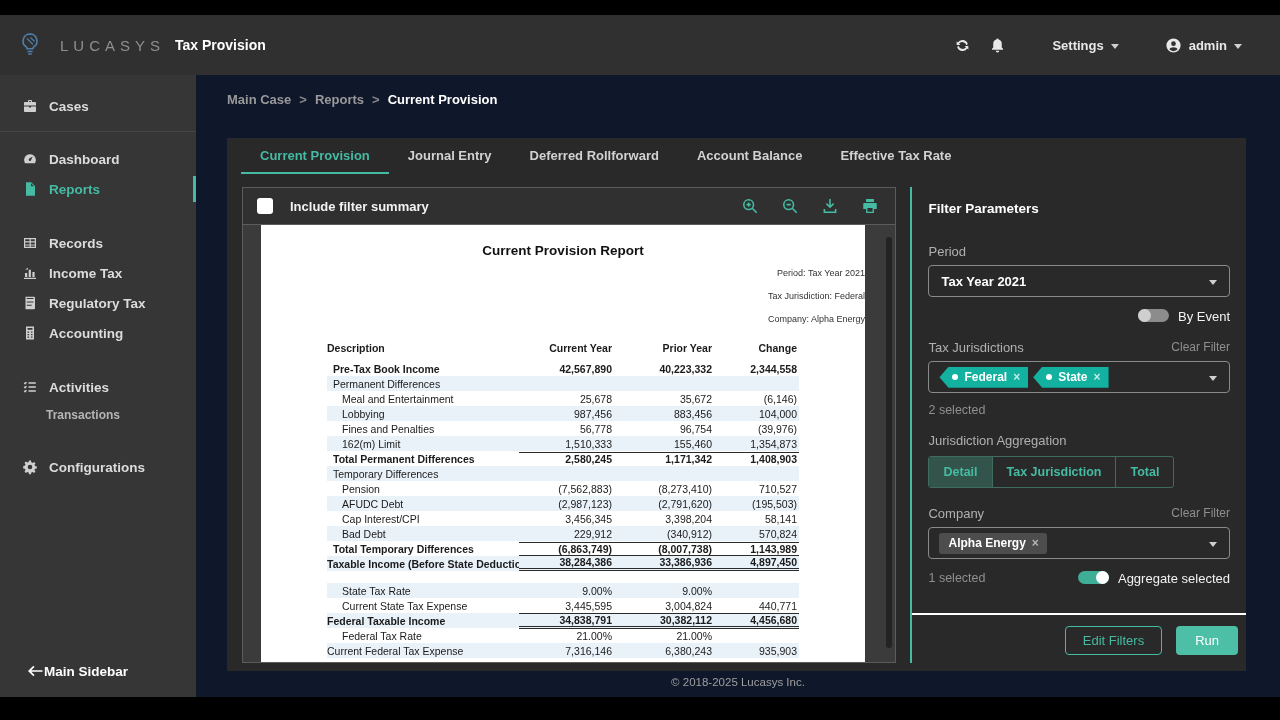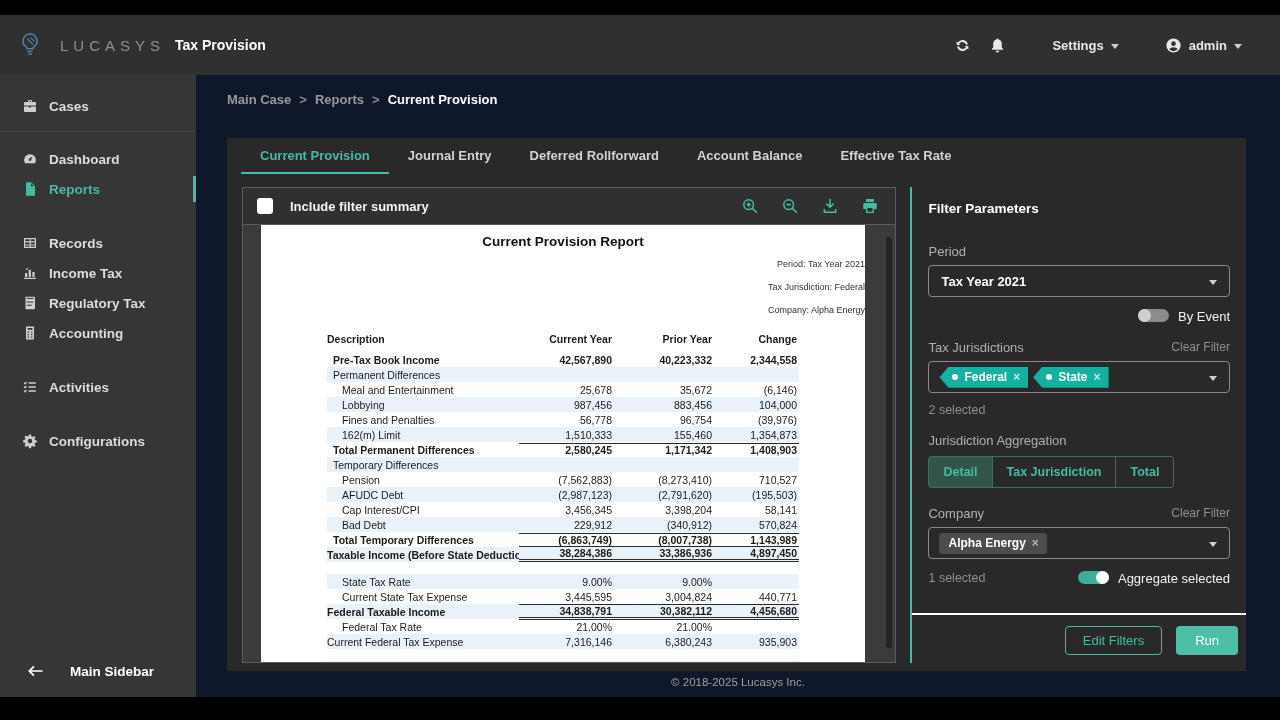--- a/index.html
+++ b/index.html
@@ -26,21 +26,21 @@
   .main-row { flex:1; display:flex; min-height:0; }
   .sidebar { width:196px; background:#363636; display:flex; flex-direction:column; padding-top:16px; position:relative; }
   .side-item { height:30px; display:flex; align-items:center; gap:11px; padding-left:22px; color:#dcdcdc; font-size:13.5px; font-weight:600; cursor:pointer; position:relative; }
   .side-item .sicon { width:16px; height:16px; color:#cfcfcf; flex:0 0 auto; }
   .side-item.active { color:#45bba3; }
   .side-item.active .sicon { color:#45bba3; }
   .side-item.active::after { content:""; position:absolute; right:0; top:2px; bottom:2px; width:3px; background:#45bba3; }
   .side-item.sub { padding-left:46px; font-size:12px; color:#b5b5b5; font-weight:600; height:26px; }
   .side-div { border-bottom:1px solid #454545; margin:10px 0 12px 0; }
   .side-gap { height:24px; }
-  .sidebar-footer { margin-top:auto; margin-bottom:18px; display:flex; align-items:center; gap:26px; padding-left:26px; color:#fff; font-weight:700; font-size:13.5px; cursor:pointer; }
+  .sidebar-footer { margin-top:auto; margin-bottom:18px; display:flex; align-items:center; gap:0; padding-left:26px; color:#fff; font-weight:700; font-size:13.5px; cursor:pointer; }
   .sidebar-footer .sicon { width:18px; height:16px; color:#fff; }
 
   .content { flex:1; background:#0f172a; display:flex; flex-direction:column; min-width:0; }
   .breadcrumb { height:48px; display:flex; align-items:center; padding-left:31px; gap:8px; font-size:13px; font-weight:700; }
   .bc-item { color:#999; cursor:pointer; }
   .bc-sep { color:#8a8a8a; font-weight:700; }
   .bc-item.current { color:#fff; cursor:default; }
 
   
   .card { margin:15px 34px 0 31px; flex:1; background:#292929; display:flex; flex-direction:column; min-height:0; }
@@ -52,21 +52,21 @@
 
   
   .report-section { width:675px; display:flex; flex-direction:column; border:1px solid #5c5c5c; background:#303030; min-height:0; }
   .toolbar { height:37px; border-bottom:1px solid #5c5c5c; display:flex; align-items:center; padding:0 16px 0 14px; gap:17px; flex:0 0 auto; }
   .cb { width:16px; height:16px; border-radius:3px; background:#fff; cursor:pointer; flex:0 0 auto; }
   .cb-label { color:#f2f2f2; font-size:13px; font-weight:700; }
   .tool-icons { margin-left:auto; display:flex; gap:22px; }
   .ticon { width:18px; height:18px; color:#45bba3; cursor:pointer; }
 
   .viewer { flex:1; position:relative; background:#3b3b3b; overflow:hidden; }
-  .page { position:absolute; left:18px; top:0; bottom:0; width:604px; background:#fff; overflow:hidden; padding-top:9px; }
+  .page { position:absolute; left:18px; top:0; bottom:0; width:604px; background:#fff; overflow:hidden; padding-top:18px; }
   .vscroll-thumb { position:absolute; right:3px; top:12px; bottom:14px; width:6px; background:#232323; border-radius:3px; }
 
   .rpt-title { text-align:center; font-size:13.5px; font-weight:700; color:#111; }
   .rpt-meta { text-align:right; font-size:9px; color:#333; line-height:15px; margin-top:8px; }
   .rpt-table { width:472px; margin:12px auto 0; color:#1b1b1b; font-size:10.5px; }
   .trow { display:grid; grid-template-columns:192px 95px 100px 85px; height:15px; align-items:center; }
   .trow.hdr { font-weight:700; height:18px; margin-bottom:4px; }
   .trow.shade { background:#e9f1f9; }
   .trow.spacer { height:12px; }
   .tcell { white-space:nowrap; overflow:hidden; }
@@ -204,20 +204,23 @@
                 </svg></span>
               <span>Accounting</span>
             </div>
             <div class="side-gap"></div>
             <div class="side-item">
               <span class="sicon"><svg viewBox="0 0 16 16" fill="none" stroke="currentColor" stroke-width="1.3">
                   <path d="M2.2 3.8l.9.9 1.4-1.6M6.5 4h7.3M2.2 7.8l.9.9 1.4-1.6M6.5 8h7.3M2.2 11.8l.9.9 1.4-1.6M6.5 12h7.3"></path>
                 </svg></span>
               <span>Activities</span>
             </div>
+            <div class="side-item sub">
+              <span>Transactions</span>
+            </div>
             <div class="side-gap"></div>
             <div class="side-item">
               <span class="sicon"><svg viewBox="0 0 16 16" fill="currentColor">
                   <path fill-rule="evenodd" d="M7 1.6h2l.3 1.7 1.4.6 1.4-1 1.4 1.4-1 1.4.6 1.4 1.7.3v2l-1.7.3-.6 1.4 1 1.4-1.4 1.4-1.4-1-1.4.6-.3 1.7H7l-.3-1.7-1.4-.6-1.4 1-1.4-1.4 1-1.4-.6-1.4-1.7-.3V7l1.7-.3.6-1.4-1-1.4 1.4-1.4 1.4 1 1.4-.6L7 1.6zM8 5.7a2.3 2.3 0 1 0 0 4.6 2.3 2.3 0 0 0 0-4.6z"></path>
                 </svg></span>
               <span>Configurations</span>
             </div>
           </div>
         <div class="sidebar-footer">
           <span class="sicon"><svg viewBox="0 0 18 16" fill="currentColor">

